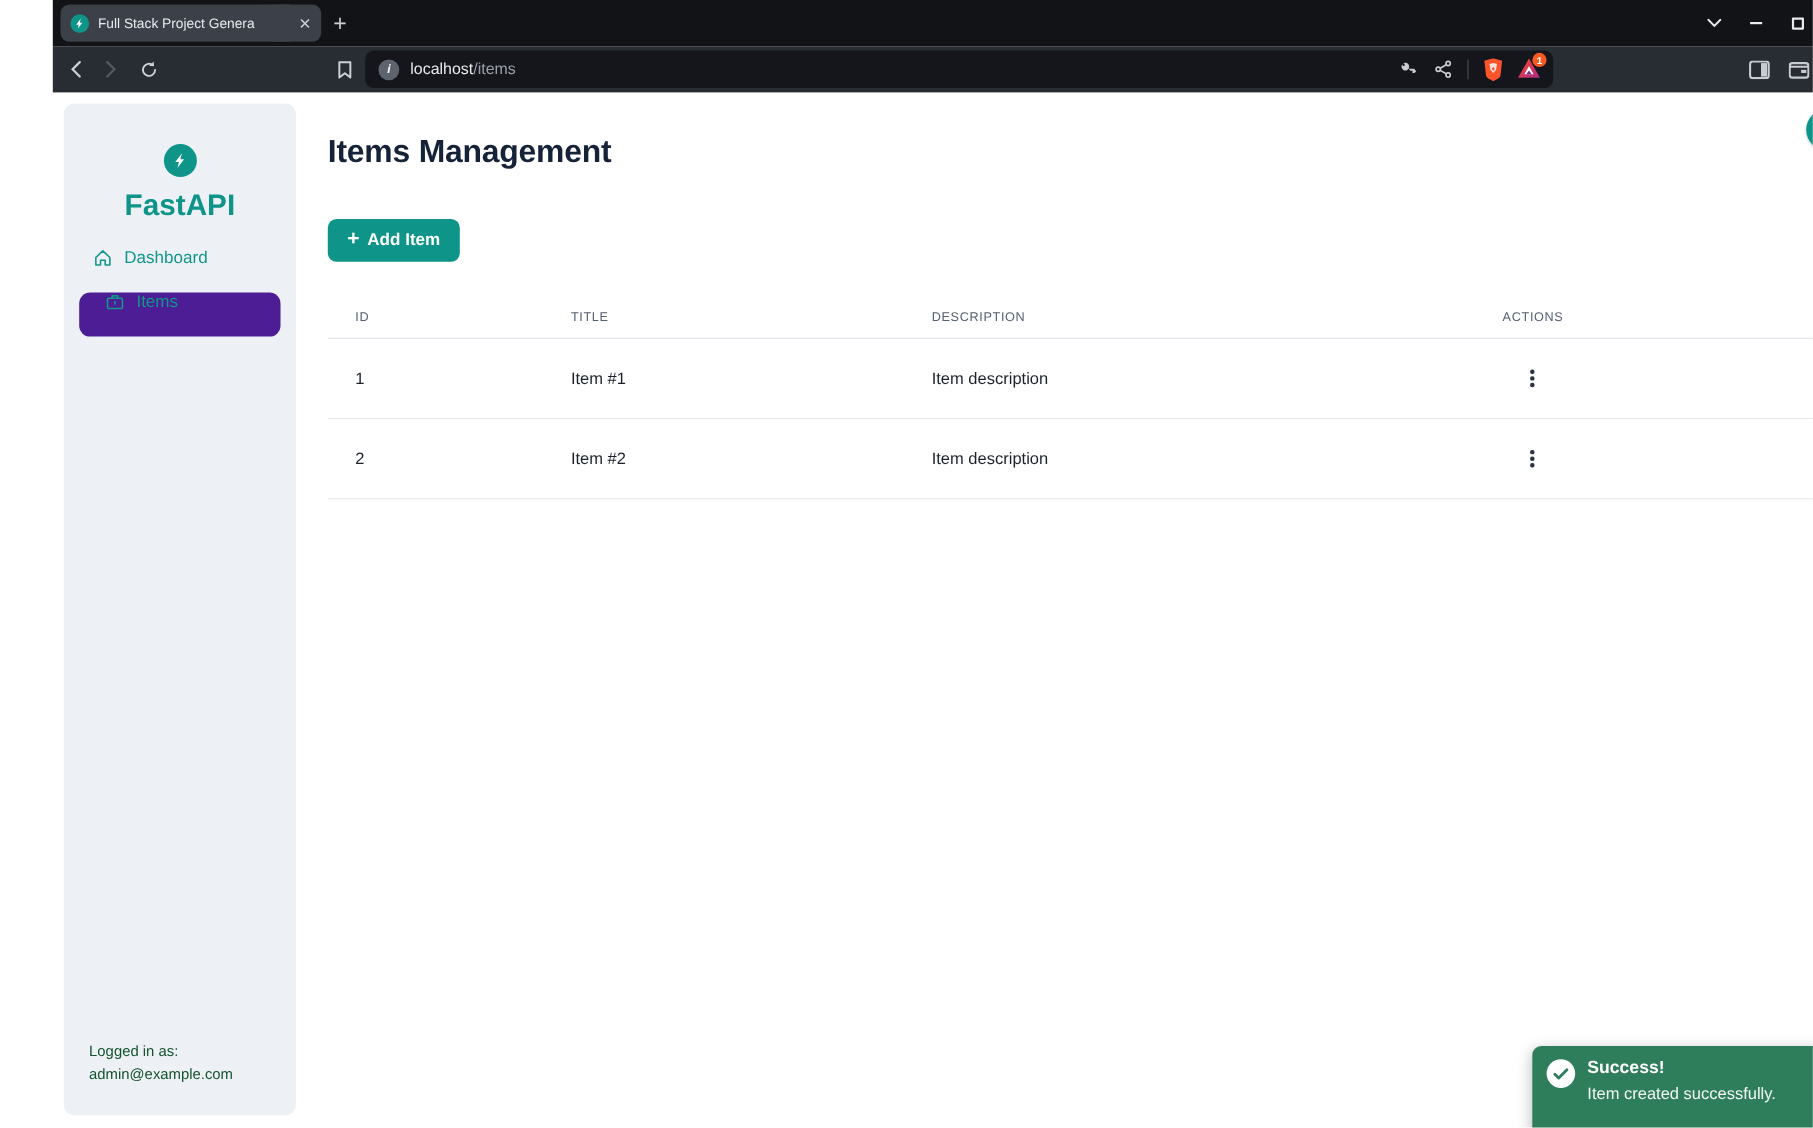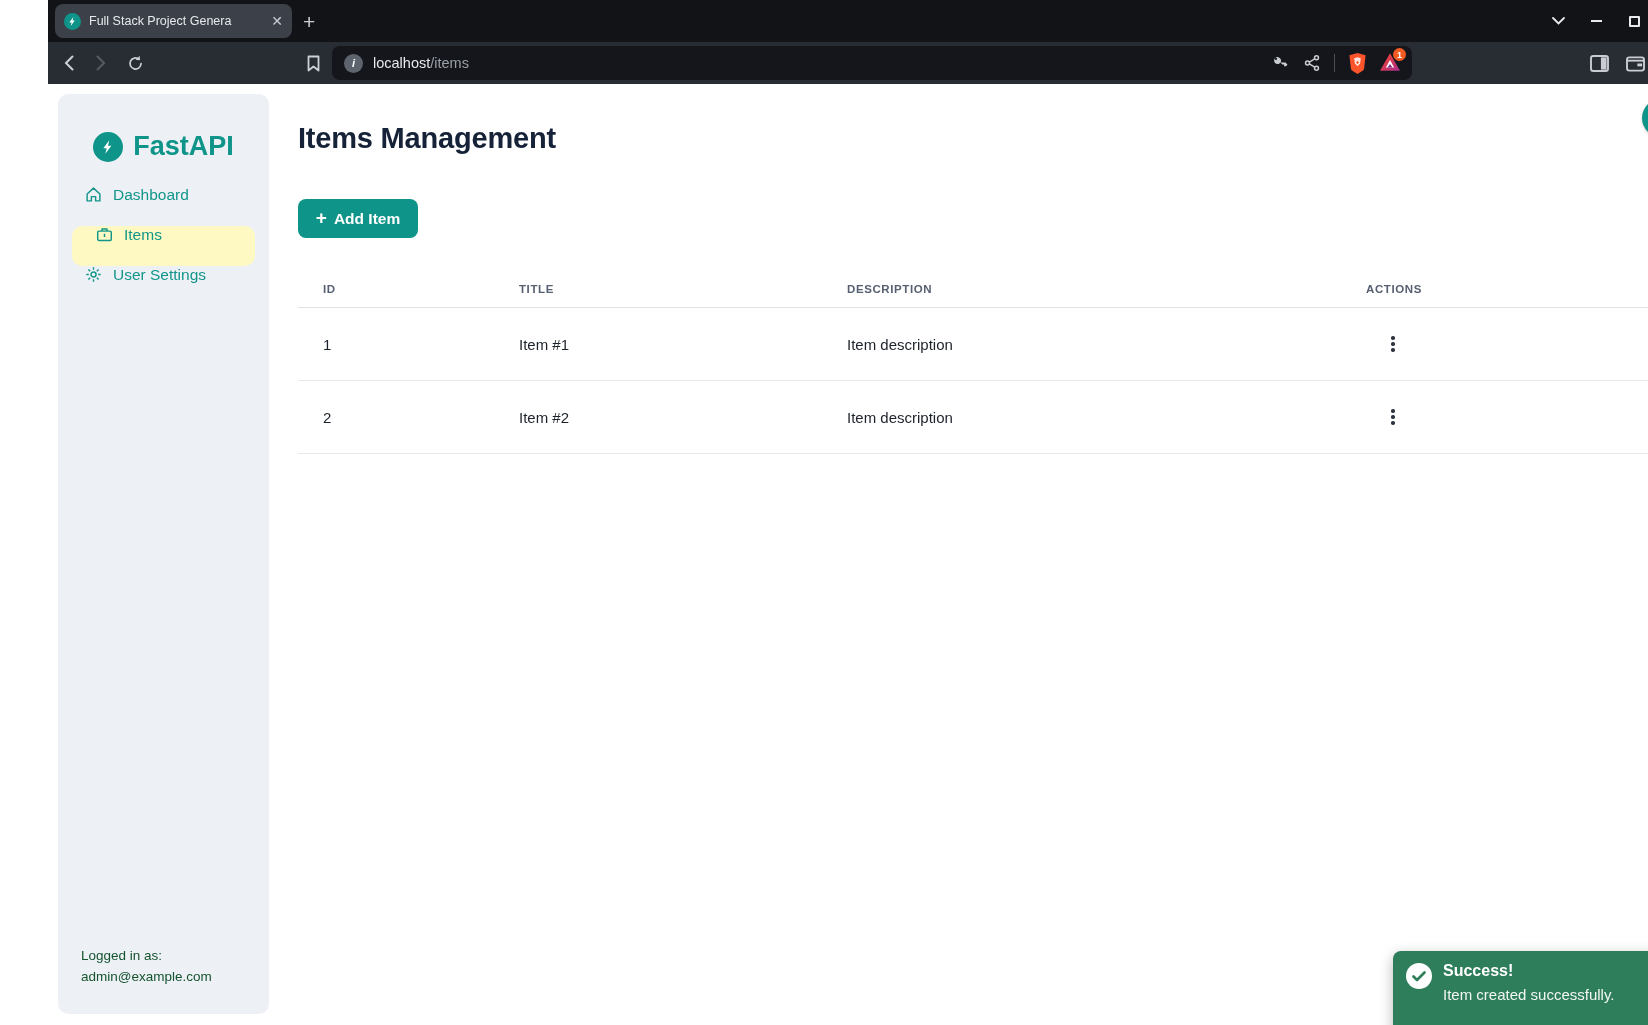--- a/index.html
+++ b/index.html
@@ -29,39 +29,39 @@
   .urlhost { color:#E8EAED; }
   .urlpath { color:#9AA0A8; }
   .omni-icons { margin-left:auto; display:flex; align-items:center; gap:13px; }
   .sep { width:1px; height:18px; background:#4A4F57; }
   .rewards { position:relative; width:20px; height:20px; }
   .badge { position:absolute; top:-5px; right:-6px; min-width:13px; height:13px; border-radius:7px; background:#F35B22; color:#fff; font-size:9px; font-weight:700; display:flex; align-items:center; justify-content:center; padding:0 3px; }
   .toolbar-right { margin-left:auto; display:flex; align-items:center; gap:17px; margin-right:16px; }
 
   
   .sidebar { position:absolute; left:10px; top:94px; width:211px; height:920px; background:#EDF1F6; border-radius:10px; }
-  .logo { display:flex; align-items:center; justify-content:center; gap:10px; padding-top:37px; }
+  .logo { display:flex; align-items:center; justify-content:center; gap:10px; padding-top:37px;flex-direction:column; }
   .logo-circle { width:30px; height:30px; border-radius:50%; background:#0E9488; display:flex; align-items:center; justify-content:center; }
   .logo-text { font-size:27px; font-weight:700; color:#0E9488; }
   .nav { margin:24px 14px 0 14px; list-style:none; }
   .nav li { height:40px; border-radius:10px; display:flex; align-items:flex-start; padding-left:13px; gap:11px; cursor:pointer; }
-  .nav li.active { background:#fef9c3;padding-left:24px; }
+  .nav li.active { background:#4c1d95;padding-left:24px; }
   .nav-label { font-size:15.5px; font-weight:500; color:#12968A; }
   .side-footer { position:absolute; left:23px; bottom:27px; font-size:13.5px; color:#14532d; line-height:21px; }
 
   
   .main { position:absolute; left:250px; top:122px; width:1385px; }
   h1.page-title { font-size:29px; font-weight:700; color:#152238; letter-spacing:-0.2px; }
   .add-btn { margin-top:44px; width:120px; height:39px; background:#0E9488; border:none; border-radius:8px; color:#fff; display:flex; align-items:center; justify-content:center; gap:7px; cursor:pointer; }
   .add-plus { font-size:19px; font-weight:700; line-height:1; margin-top:-2px; }
   .add-label { font-size:15.5px; font-weight:700; }
   .table { margin-top:32px; width:100%; }
   .thead, .trow { display:grid; grid-template-columns:221px 328px 519px 1fr; align-items:center; }
   .thead { height:38px; border-bottom:1px solid #DFE3E8; }
-  .th { font-size:11.5px; font-weight:700; letter-spacing:0.6px; color:#566070; }
+  .th { font-size:11.5px; font-weight:400; letter-spacing:0.6px; color:#566070; }
   .th:first-child, .td:first-child { padding-left:25px; }
   .trow { height:73px; border-bottom:1px solid #E5E8EC; }
   .td { font-size:15px; color:#1C222B; }
   .kebab { width:26px; height:26px; margin-left:14px; display:flex; flex-direction:column; align-items:center; justify-content:center; gap:2.5px; cursor:pointer; background:none; border:none; }
   .kebab i { width:3.5px; height:3.5px; border-radius:50%; background:#2B3440; }
 
   
   .avatar-btn { position:absolute; left:1594px; top:99px; width:38px; height:38px; border-radius:50%; background:#0E9488; border:none; display:flex; align-items:center; justify-content:center; cursor:pointer; box-shadow:0 1px 3px rgba(0,0,0,0.2); }
 
   
@@ -212,29 +212,20 @@
         <span class="nav-label">Dashboard</span>
       </li>
       <li class="active">
         <span>
           <svg width="17" height="17" viewBox="0 0 20 20" fill="none" stroke="#12968A" stroke-width="1.7" stroke-linejoin="round">
               <rect x="2" y="6" width="16" height="11" rx="1.5"></rect>
               <path d="M7 6V3.5h6V6M10 9v4"></path>
             </svg>
         </span>
         <span class="nav-label">Items</span>
-      </li>
-      <li>
-        <span>
-          <svg width="17" height="17" viewBox="0 0 20 20" fill="none" stroke="#12968A" stroke-width="1.7">
-              <circle cx="10" cy="10" r="3"></circle>
-              <path d="M10 1.5v3M10 15.5v3M1.5 10h3M15.5 10h3M4 4l2.1 2.1M13.9 13.9 16 16M16 4l-2.1 2.1M6.1 13.9 4 16"></path>
-            </svg>
-        </span>
-        <span class="nav-label">User Settings</span>
       </li>
     </ul>
     <div class="side-footer">
       <div>Logged in as:</div>
       <div>admin@example.com</div>
     </div>
   </aside>
 
   <main class="main">
     <h1 class="page-title">Items Management</h1>

